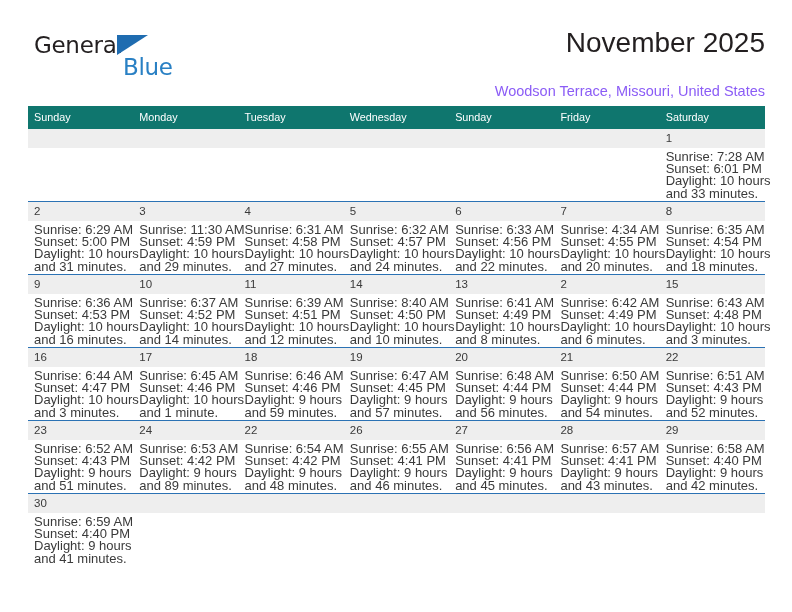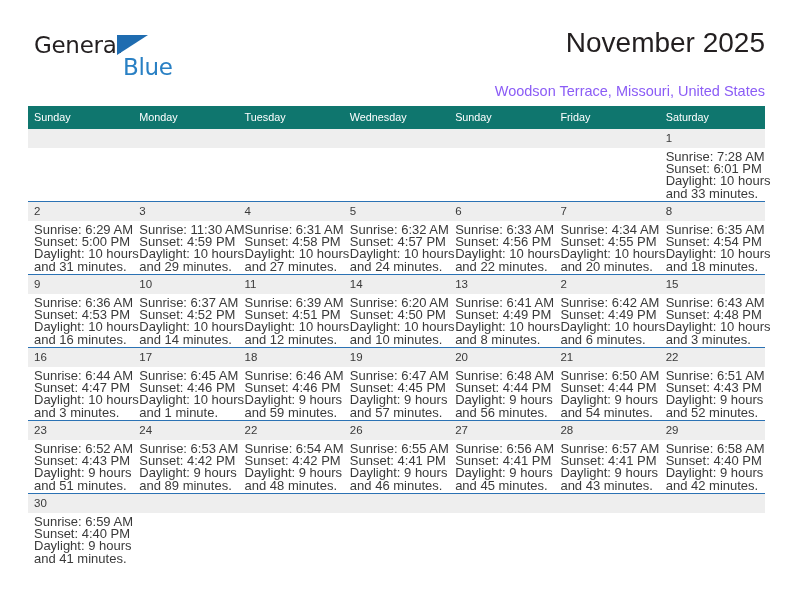--- a/index.html
+++ b/index.html
@@ -327,21 +327,21 @@
             <div class="dayinfo">
               <div>Sunrise: 6:39 AM</div>
               <div>Sunset: 4:51 PM</div>
               <div>Daylight: 10 hours</div>
               <div>and 12 minutes.</div>
             </div>
           </td>
           <td class="day-cell">
             <div class="daynum">14</div>
             <div class="dayinfo">
-              <div>Sunrise: 6:20 AM</div>
+              <div>Sunrise: 8:40 AM</div>
               <div>Sunset: 4:50 PM</div>
               <div>Daylight: 10 hours</div>
               <div>and 10 minutes.</div>
             </div>
           </td>
           <td class="day-cell">
             <div class="daynum">13</div>
             <div class="dayinfo">
               <div>Sunrise: 6:41 AM</div>
               <div>Sunset: 4:49 PM</div>

